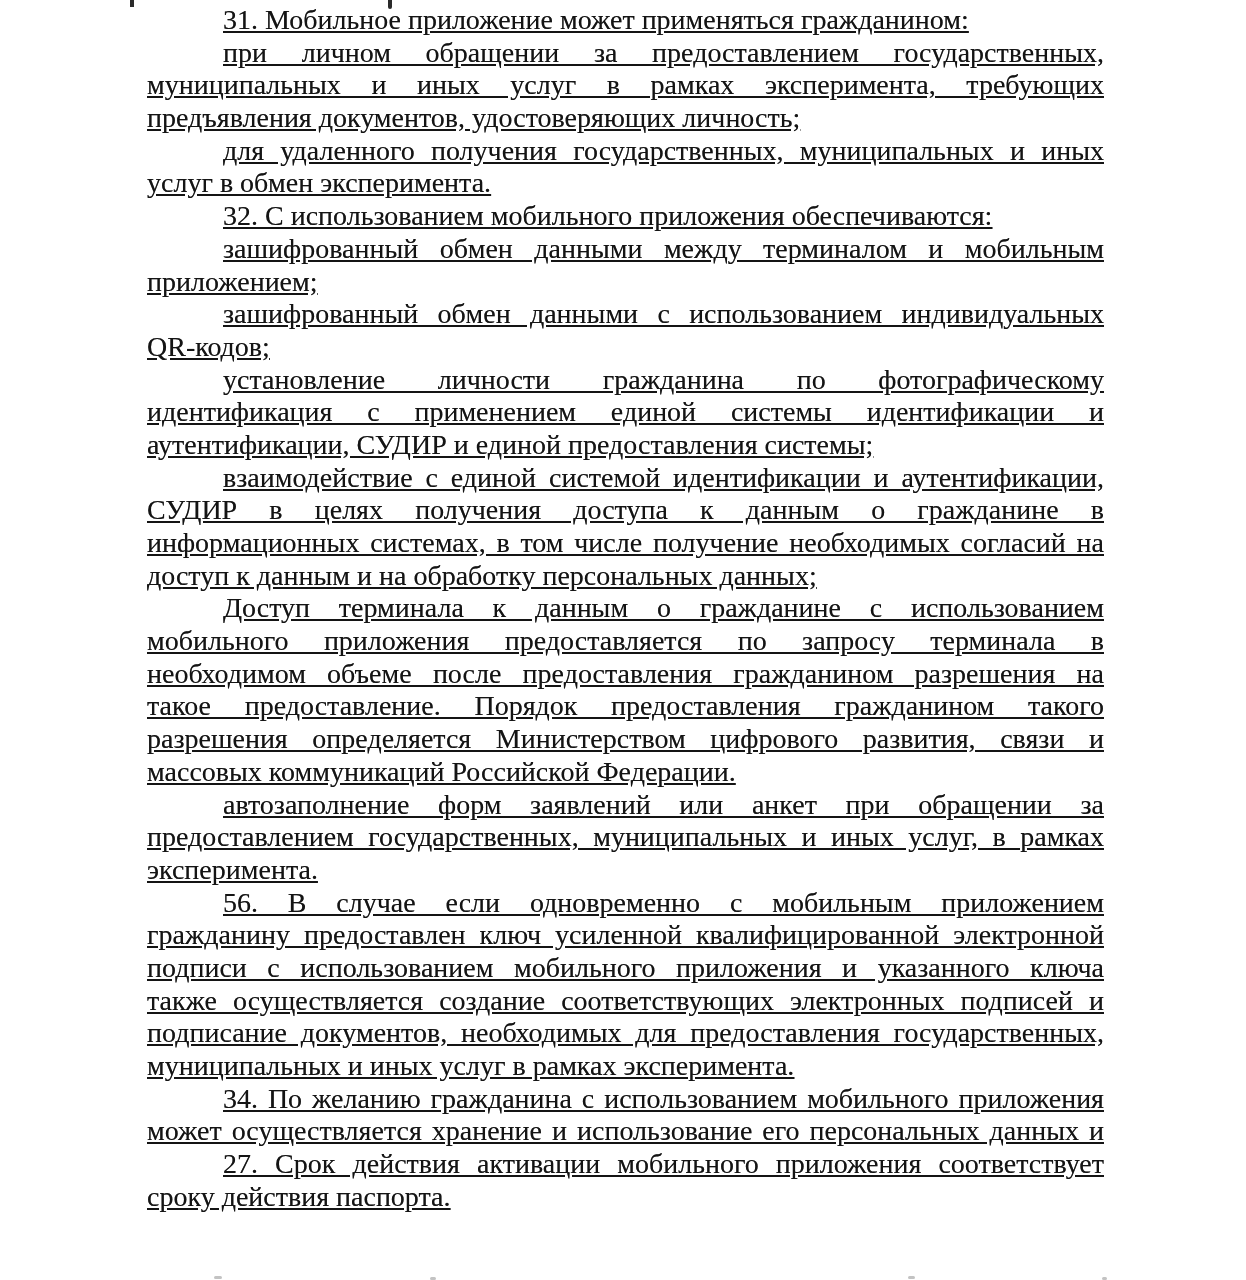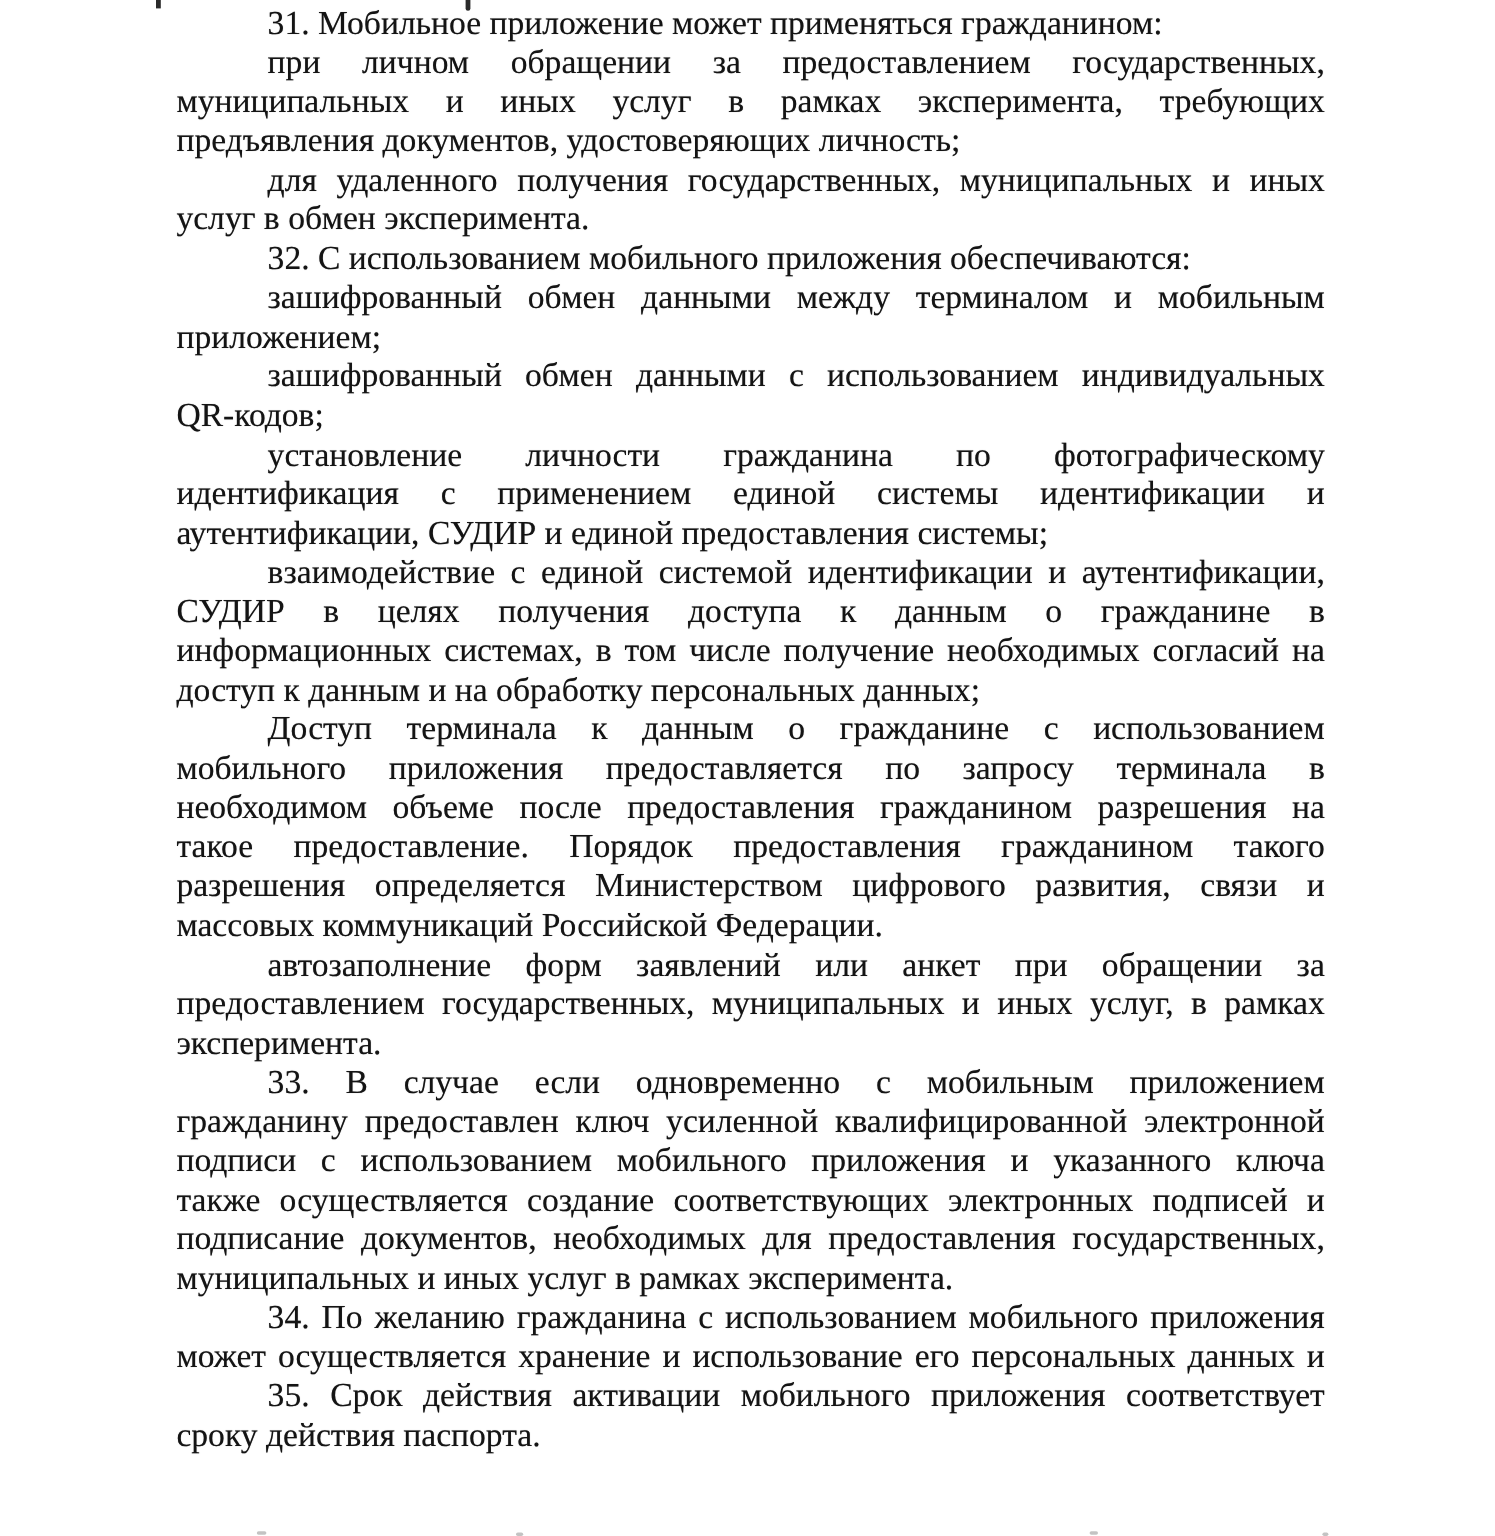--- a/index.html
+++ b/index.html
@@ -24,21 +24,21 @@
   }
   .content {
     position: absolute;
     left: 147px;
     top: 4px;
     width: 957px;
     color: #141414;
     font-size: 28px;
     text-rendering: optimizeLegibility;
   }
-  .para { margin: 0; padding: 0; }
+  .para { margin: 0; padding: 0; text-decoration: underline; }
   .line {
     height: 32.7px;
     line-height: 32.7px;
     text-align: justify;
     text-align-last: justify;
     text-justify: inter-word;
     white-space: nowrap;
     overflow: visible;
     text-shadow: 0 0 0.6px rgba(20,20,20,0.55);
   }
@@ -113,33 +113,33 @@
         <div class="line">такое предоставление. Порядок предоставления гражданином такого</div>
         <div class="line">разрешения определяется Министерством цифрового развития, связи и</div>
         <div class="line last">массовых коммуникаций Российской Федерации.</div>
       </div>
       <div class="para">
         <div class="line first">автозаполнение форм заявлений или анкет при обращении за</div>
         <div class="line">предоставлением государственных, муниципальных и иных услуг, в рамках</div>
         <div class="line last">эксперимента.</div>
       </div>
       <div class="para">
-        <div class="line first">33. В случае если одновременно с мобильным приложением</div>
+        <div class="line first">56. В случае если одновременно с мобильным приложением</div>
         <div class="line">гражданину предоставлен ключ усиленной квалифицированной электронной</div>
         <div class="line">подписи с использованием мобильного приложения и указанного ключа</div>
         <div class="line">также осуществляется создание соответствующих электронных подписей и</div>
         <div class="line">подписание документов, необходимых для предоставления государственных,</div>
         <div class="line last">муниципальных и иных услуг в рамках эксперимента.</div>
       </div>
       <div class="para">
         <div class="line first">34. По желанию гражданина с использованием мобильного приложения</div>
         <div class="line">может осуществляется хранение и использование его персональных данных и</div>
       </div>
       <div class="para">
-        <div class="line first">35. Срок действия активации мобильного приложения соответствует</div>
+        <div class="line first">27. Срок действия активации мобильного приложения соответствует</div>
         <div class="line last">сроку действия паспорта.</div>
       </div>
     </div>
 
   <div class="speck s1"></div>
   <div class="speck s2"></div>
   <div class="speck s3"></div>
   <div class="speck s4"></div>
 </div>
 

